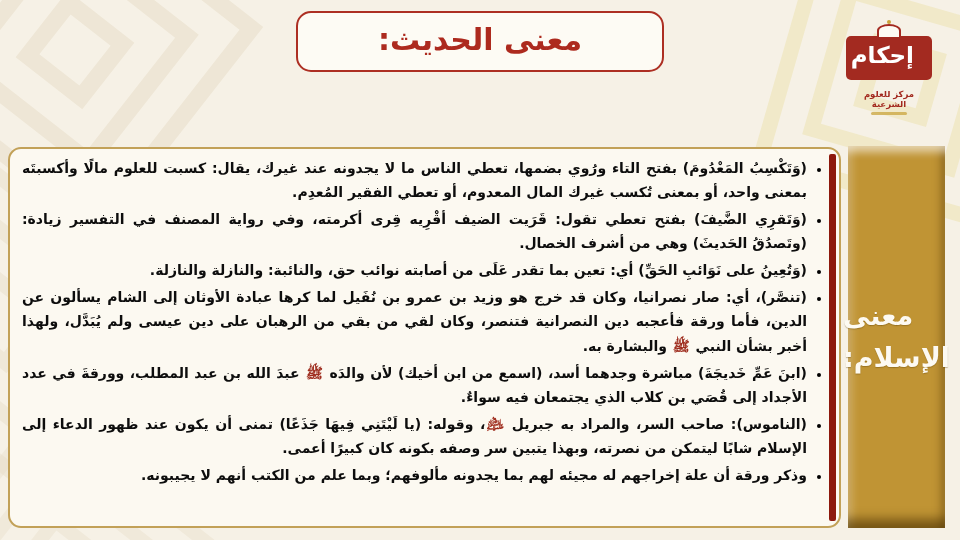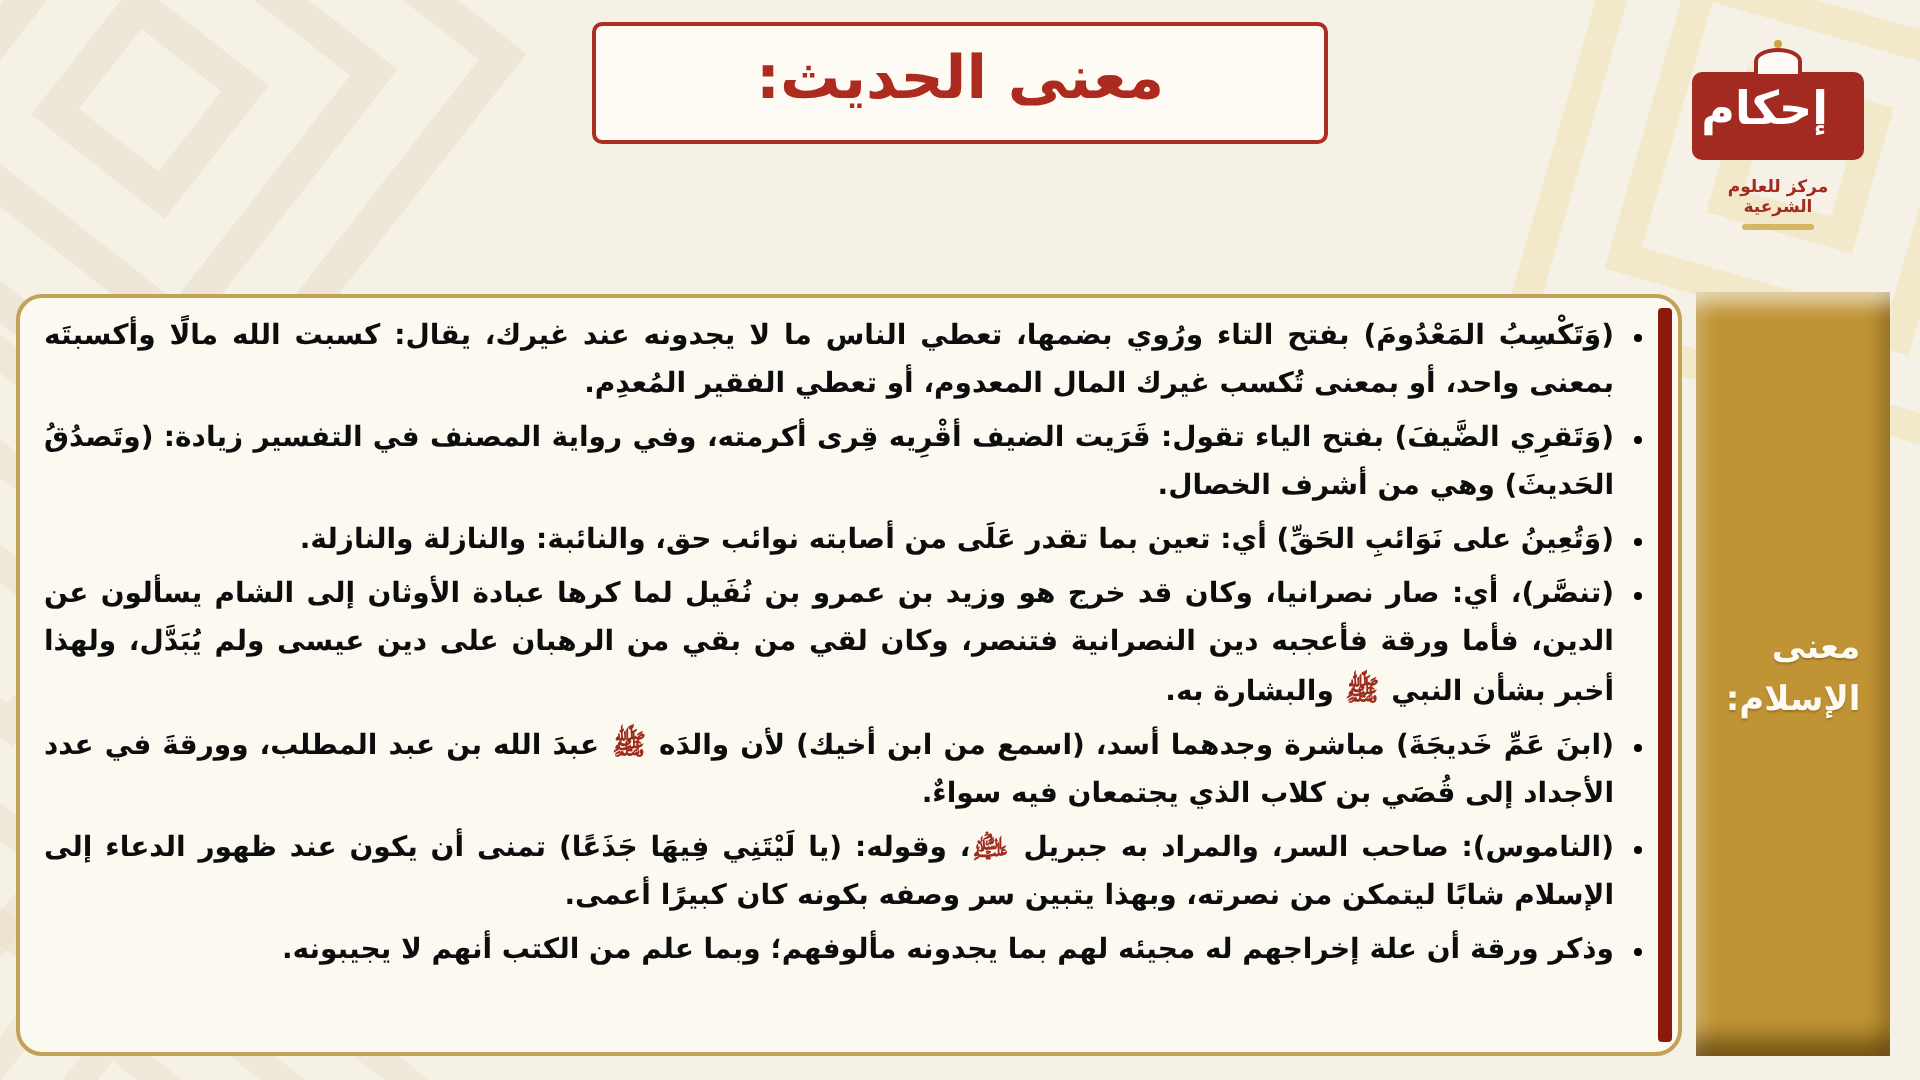--- a/index.html
+++ b/index.html
@@ -17,21 +17,21 @@
   }
   
   .orn { position: absolute; opacity: .55; z-index: 0; }
   .orn svg { display:block; width:100%; height:100%; }
 
   .title-box {
     position: absolute; left: 296px; top: 11px;
     width: 368px; height: 61px;
     background: #fdfbf4;
     border: 2px solid #ad2f23;
-    border-radius: 5px;
+    border-radius: 15px;
     display: flex; align-items: center; justify-content: center;
     z-index: 2; box-sizing: border-box;
   }
   .title-box .title-text {
     color: #ad2a1e; font-size: 30px; font-weight: bold;
     direction: rtl; line-height: 1;
     padding-bottom: 4px;
   }
 
   .logo {
@@ -98,22 +98,22 @@
     background: #c09434;
     box-shadow:
       inset 0 12px 9px -6px rgba(255,255,255,.6),
       inset 0 -16px 11px -7px rgba(70,45,0,.6),
       inset 11px 0 9px -7px rgba(255,255,255,.28),
       inset -11px 0 9px -7px rgba(70,45,0,.38);
     display: flex; align-items: center; justify-content: center;
     z-index: 1;
   }
   .side-label {
-    color: #fdfaf2; font-weight: bold; font-size: 17px;
-    text-align: right; direction: rtl; line-height: 1.55;
+    color: #fdfaf2; font-weight: bold; font-size: 27px;
+    text-align: left; direction: rtl; line-height: 1.55;
     text-shadow: 0 1px 1px rgba(90,60,0,.35);
   }
 </style>
 </head>
 <body>
 
 <div class="slide">
 
   <div class="orn" style="left:-70px; top:-95px; width:290px; height:290px; transform:rotate(38deg);">
     <svg viewBox="0 0 120 120">
@@ -159,22 +159,22 @@
   <div class="logo">
     <div class="dome"></div>
     <span class="wordmark">إحكام</span>
     <div class="subtitle">مركز للعلوم الشرعية</div>
     <div class="tagline"></div>
   </div>
 
   <div class="content-box" dir="rtl">
     <div class="red-strip"></div>
     <ul class="bullets">
-        <li>(وَتَكْسِبُ المَعْدُومَ) بفتح التاء ورُوي بضمها، تعطي الناس ما لا يجدونه عند غيرك، يقال: كسبت الله مالًا وأكسبتَه بمعنى واحد، أو بمعنى تُكسب غيرك المال المعدوم، أو تعطي الفقير المُعدِم.</li>
-        <li>(وَتَقرِي الضَّيفَ) بفتح الياء تقول: قَرَيت الضيف أقْرِيه قِرى أكرمته، وفي رواية المصنف في التفسير زيادة: (وتَصدُقُ الحَديثَ) وهي من أشرف الخصال.</li>
+        <li>(وَتَكْسِبُ المَعْدُومَ) بفتح التاء ورُوي بضمها، تعطي الناس ما لا يجدونه عند غيرك، يقال: كسبت للعلوم مالًا وأكسبتَه بمعنى واحد، أو بمعنى تُكسب غيرك المال المعدوم، أو تعطي الفقير المُعدِم.</li>
+        <li>(وَتَقرِي الضَّيفَ) بفتح تعطي تقول: قَرَيت الضيف أقْرِيه قِرى أكرمته، وفي رواية المصنف في التفسير زيادة: (وتَصدُقُ الحَديثَ) وهي من أشرف الخصال.</li>
         <li>(وَتُعِينُ على نَوَائبِ الحَقِّ) أي: تعين بما تقدر عَلَى من أصابته نوائب حق، والنائبة: والنازلة والنازلة.</li>
         <li>(تنصَّر)، أي: صار نصرانيا، وكان قد خرج هو وزيد بن عمرو بن نُفَيل لما كرها عبادة الأوثان إلى الشام يسألون عن الدين، فأما ورقة فأعجبه دين النصرانية فتنصر، وكان لقي من بقي من الرهبان على دين عيسى ولم يُبَدَّل، ولهذا أخبر بشأن النبي <span class="hon">ﷺ</span> والبشارة به.</li>
         <li>(ابنَ عَمِّ خَديجَةَ) مباشرة وجدهما أسد، (اسمع من ابن أخيك) لأن والدَه <span class="hon">ﷺ</span> عبدَ الله بن عبد المطلب، وورقةَ في عدد الأجداد إلى قُصَي بن كلاب الذي يجتمعان فيه سواءٌ.</li>
         <li>(الناموس): صاحب السر، والمراد به جبريل <span class="hon">﵇</span>، وقوله: (يا لَيْتَنِي فِيهَا جَذَعًا) تمنى أن يكون عند ظهور الدعاء إلى الإسلام شابًا ليتمكن من نصرته، وبهذا يتبين سر وصفه بكونه كان كبيرًا أعمى.</li>
         <li>وذكر ورقة أن علة إخراجهم له مجيئه لهم بما يجدونه مألوفهم؛ وبما علم من الكتب أنهم لا يجيبونه.</li>
       </ul>
   </div>
 
   <div class="side-bar">
     <div class="side-label">

